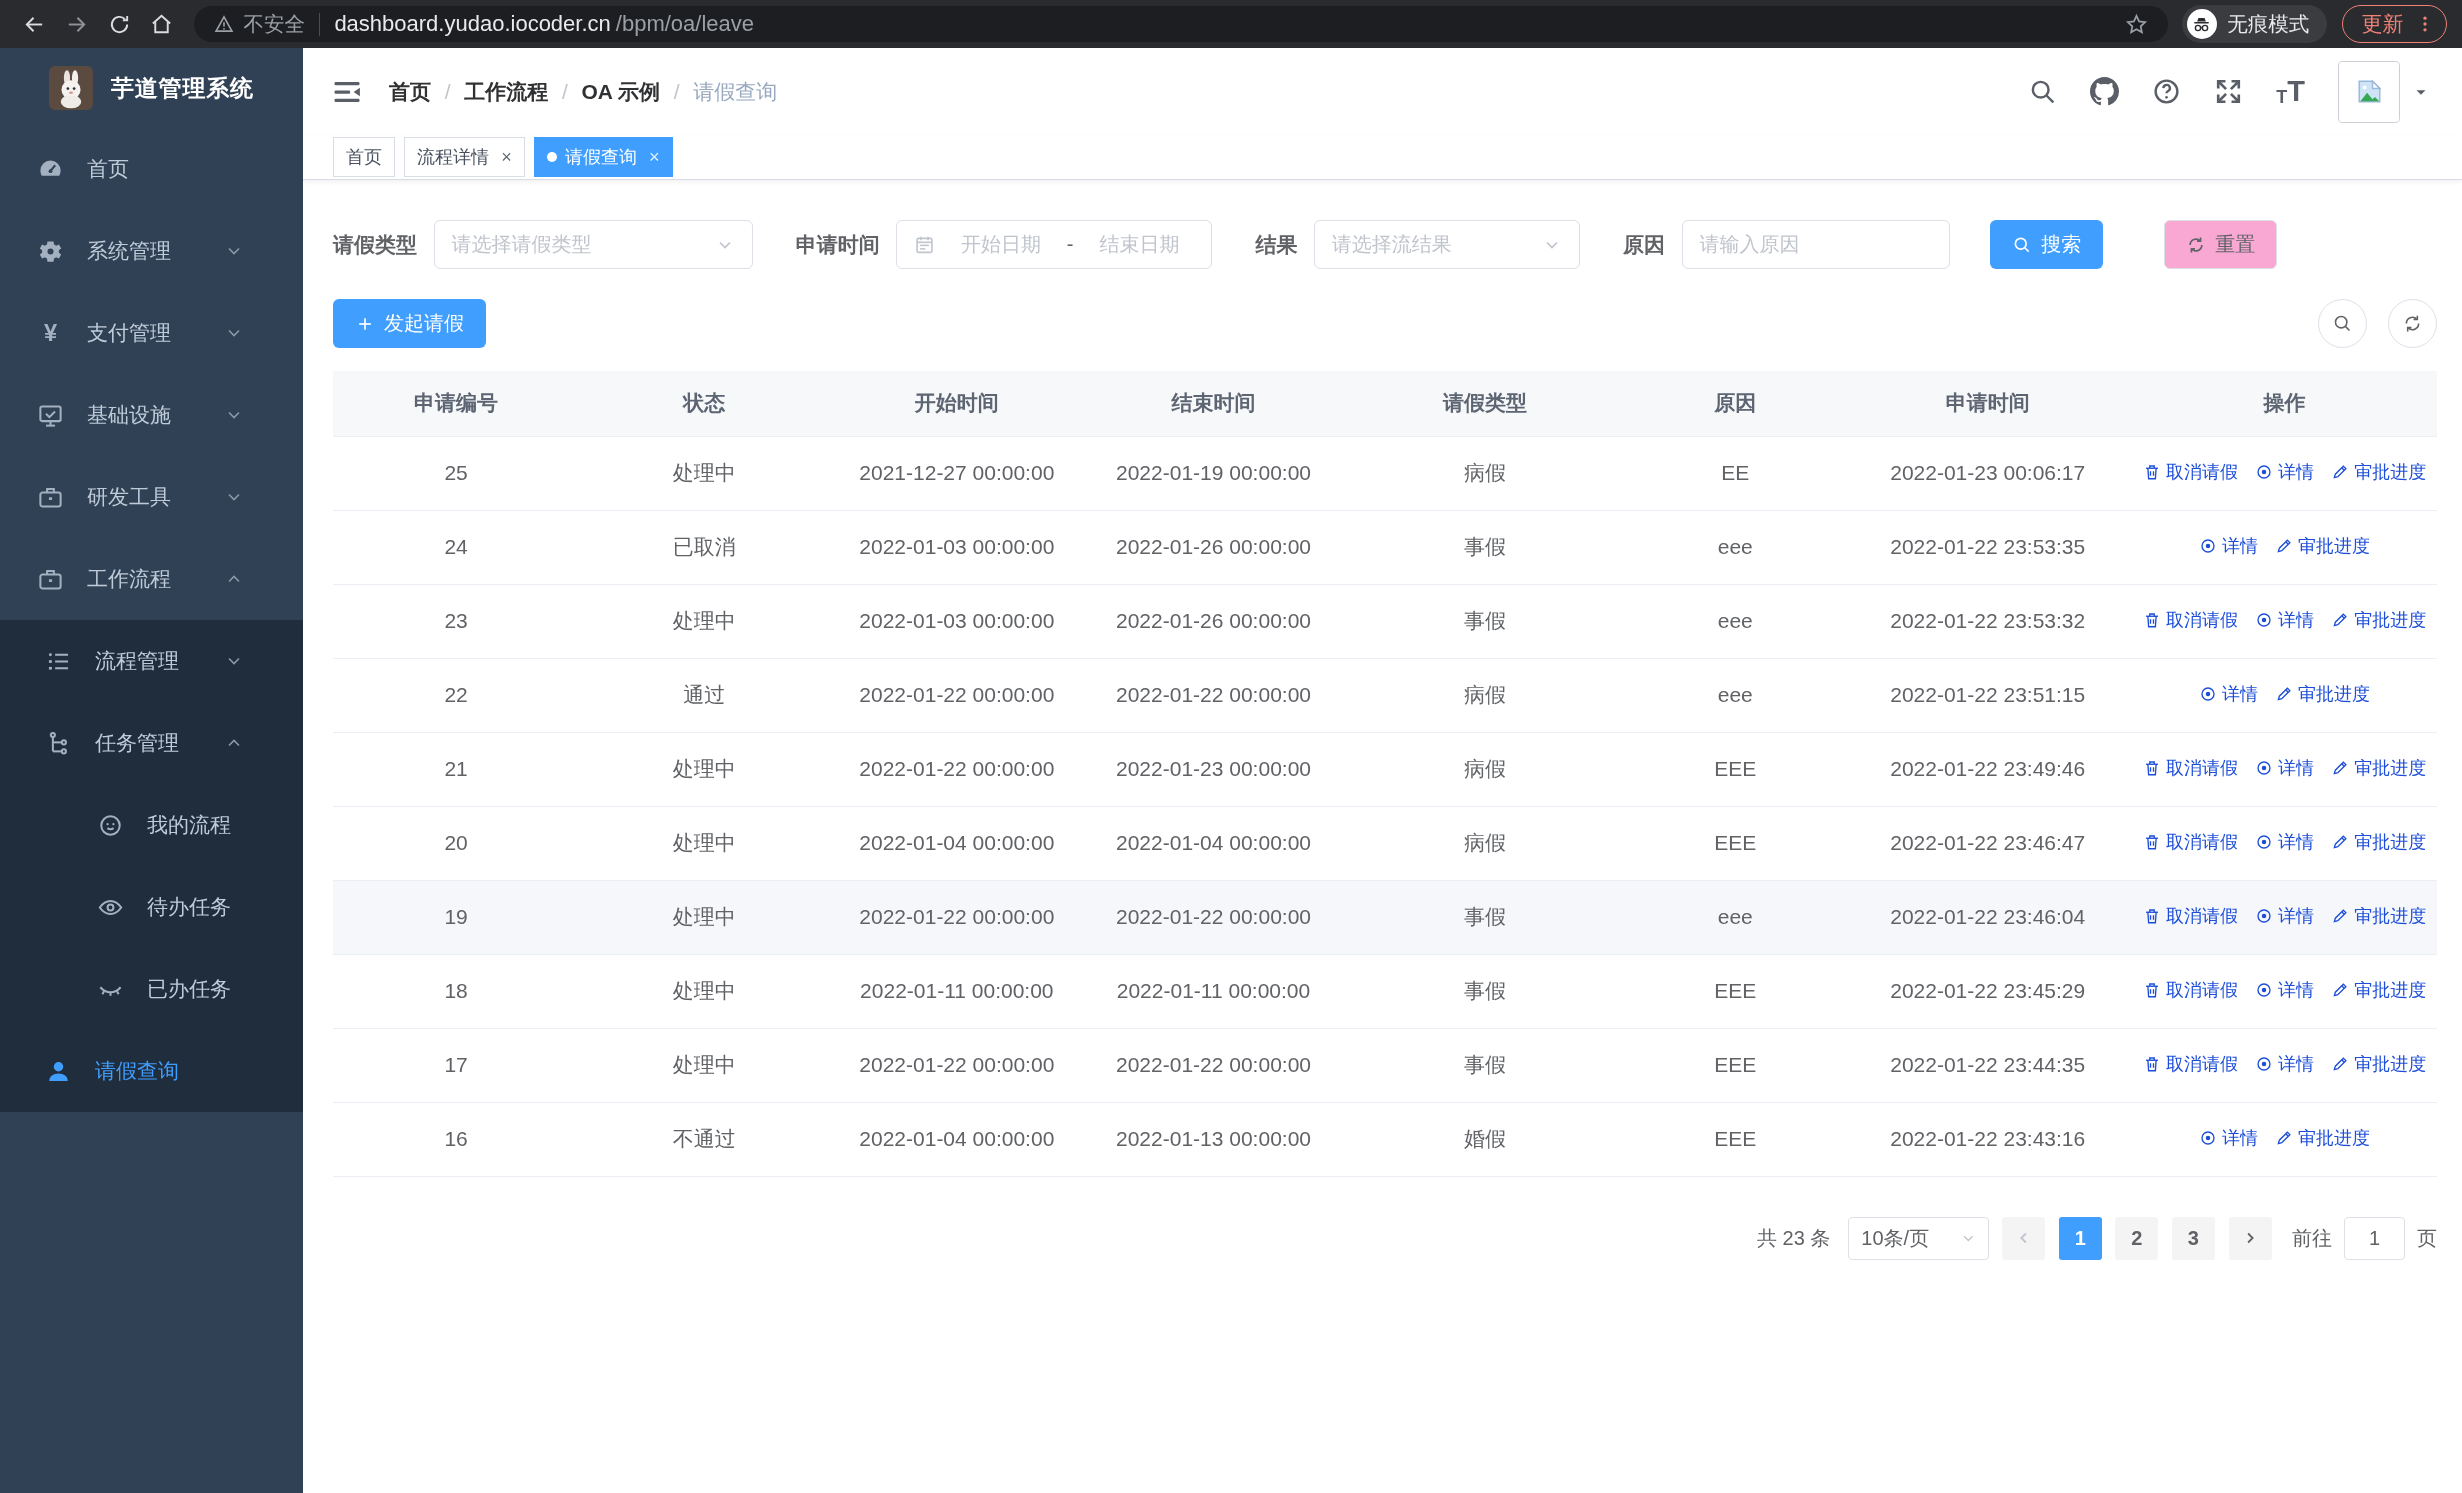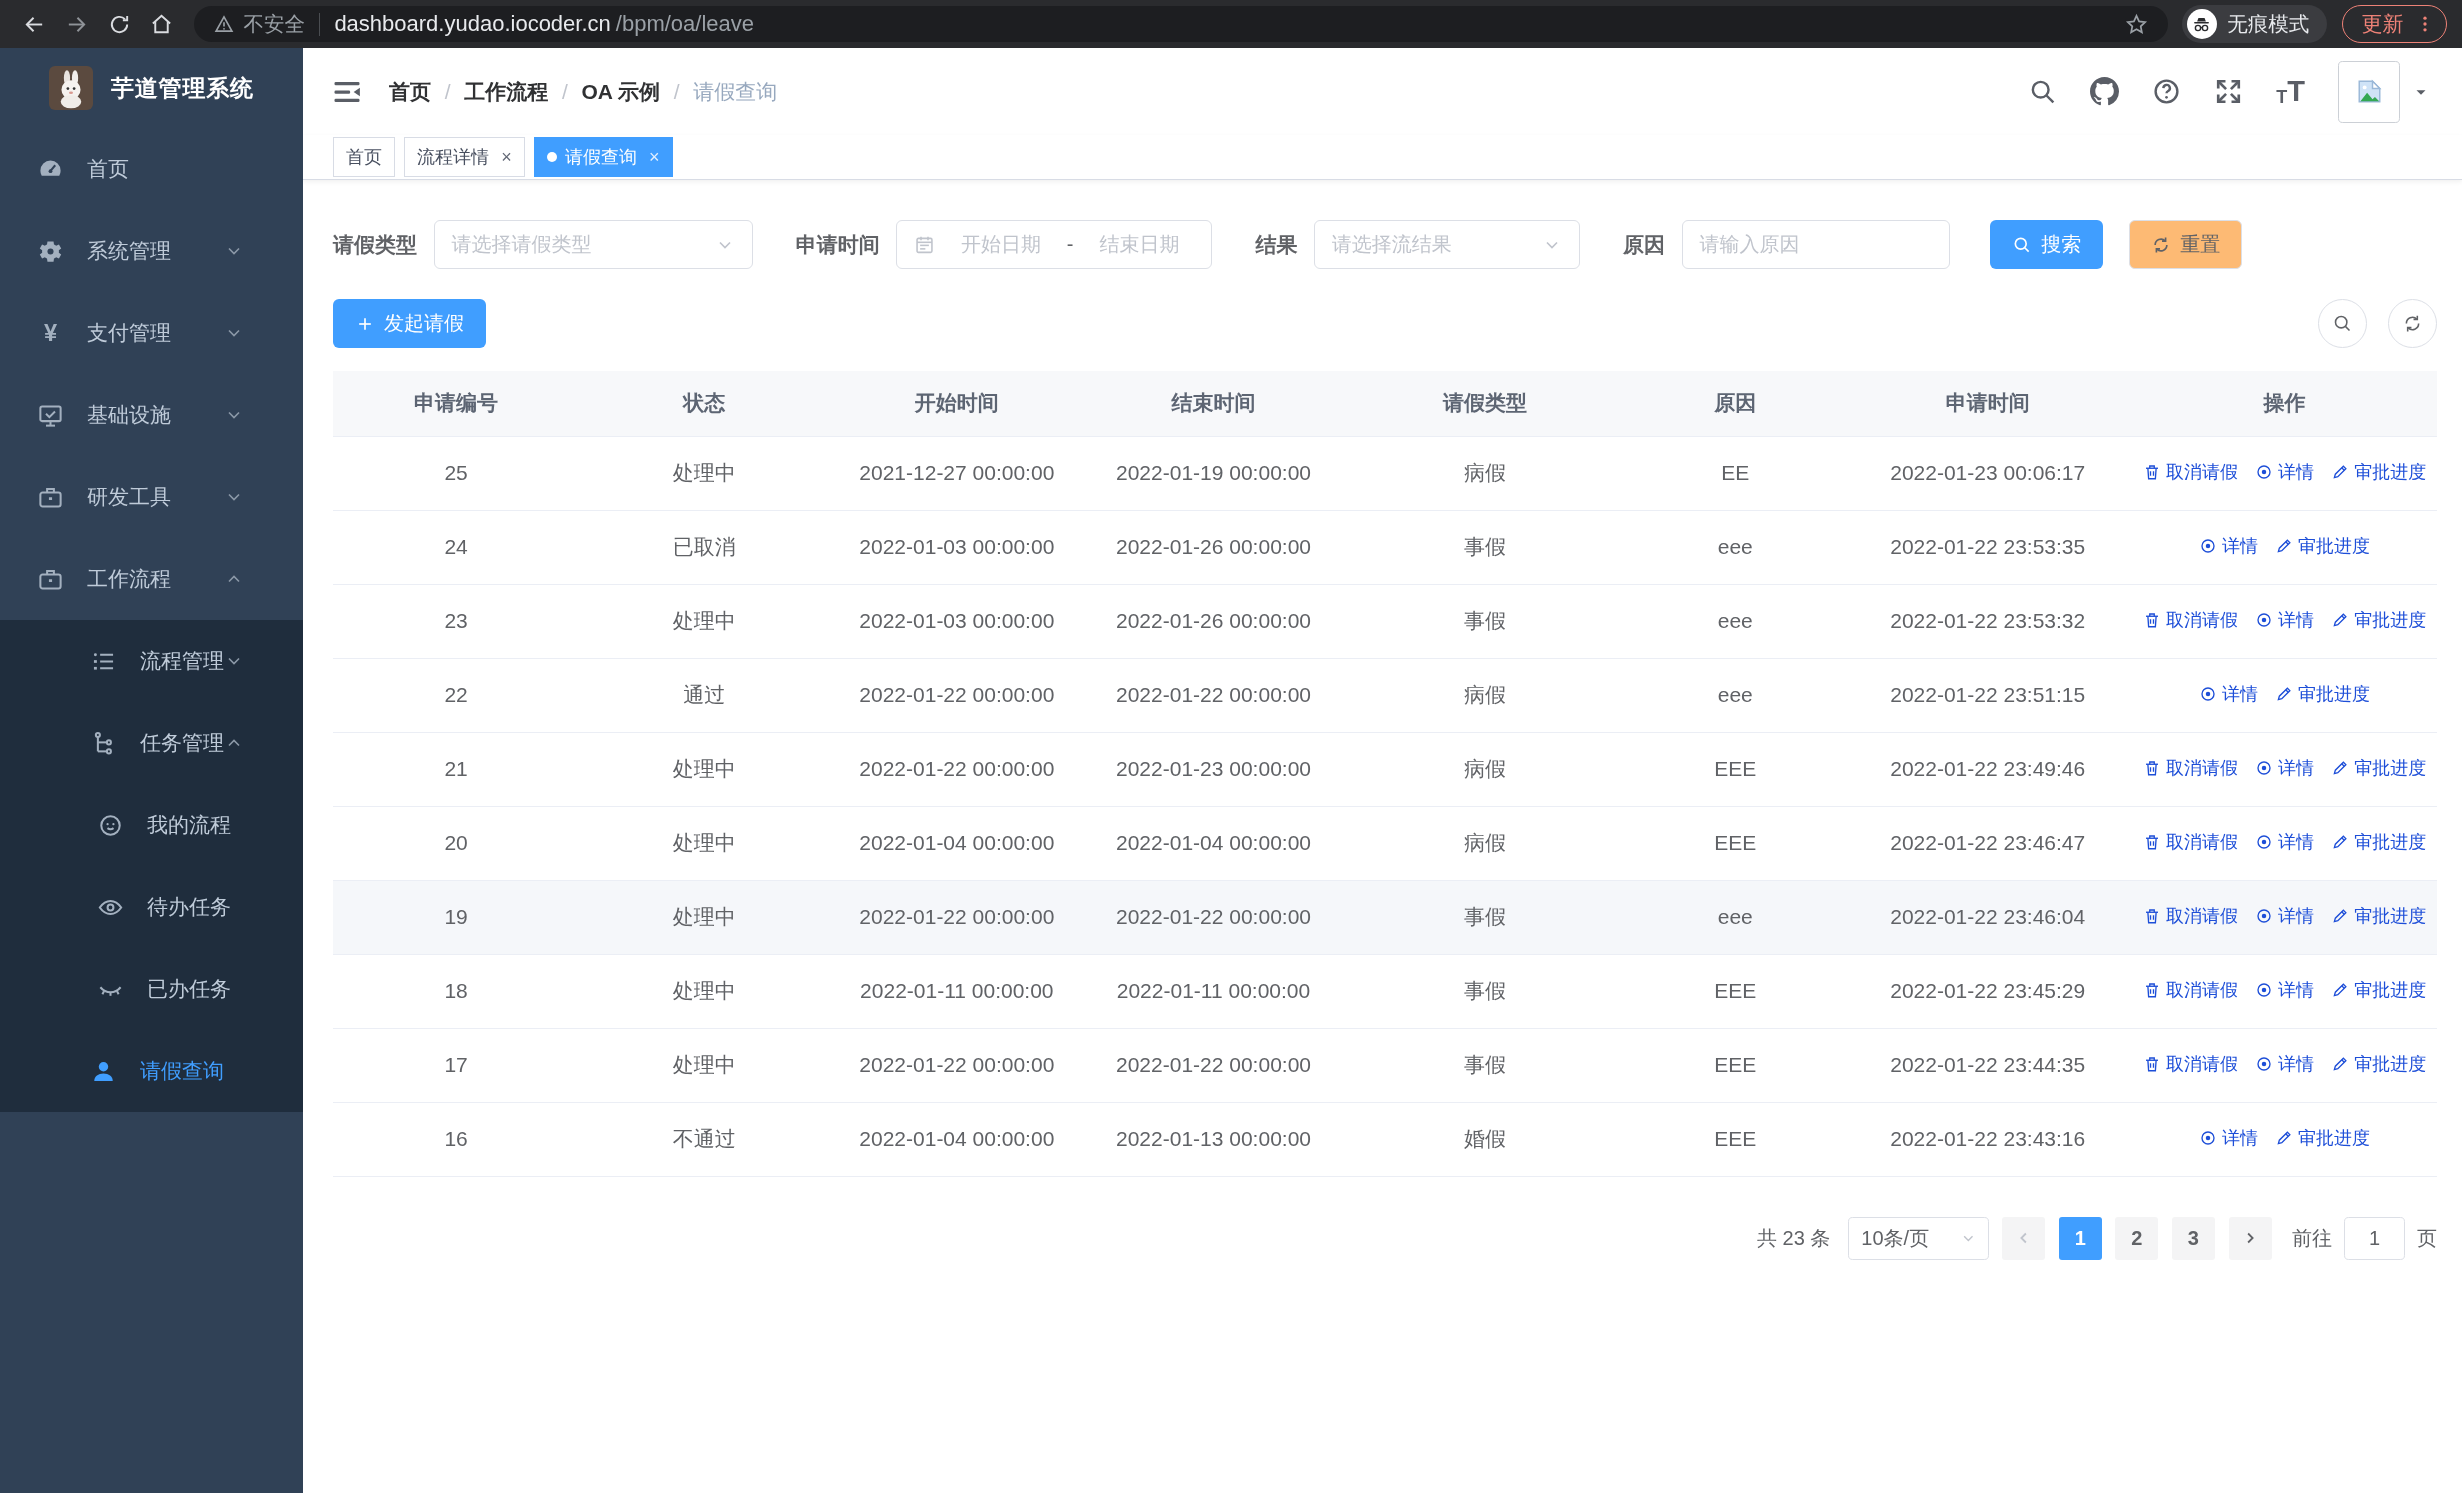--- a/index.html
+++ b/index.html
@@ -30,21 +30,21 @@
   
   .sidebar{position:absolute;top:48px;left:0;bottom:0;width:303px;background:#304156;color:#bfcbd9;z-index:4;}
   .logo-row{height:80px;display:flex;align-items:center;padding-left:49px;gap:18px;}
   .logo-img{width:44px;height:44px;border-radius:6px;overflow:hidden;flex:none;}
   .logo-img svg{width:44px;height:44px;}
   .logo-title{color:#fff;font-size:23px;font-weight:700;letter-spacing:0.8px;}
   .side-item{height:82px;display:flex;align-items:center;font-size:21px;cursor:pointer;position:relative;}
   .side-item .icon{width:27px;height:27px;margin-right:23px;color:#a3b0bf;flex:none;}
   .side-item .icon svg{width:27px;height:27px;}
   .side-item.lvl0{padding-left:37px;}
-  .side-item.lvl1{padding-left:90px;}
+  .side-item.lvl1{padding-left:45px;}
   .side-item.lvl2{padding-left:97px;}
   .side-item.sub{background:#1f2d3d;}
   .side-item .chev{position:absolute;right:33px;color:#8b98a7;}
   .side-item .chev svg{width:20px;height:20px;}
   .side-item.active{color:#409eff;}
   .side-item.active .icon{color:#409eff;}
 
   
   .main{position:absolute;top:48px;left:303px;right:0;bottom:0;background:#fff;}
   .navbar{height:87px;display:flex;align-items:center;padding:0 32px 0 29px;}
@@ -86,21 +86,21 @@
   .daterange{width:316px;gap:10.6px;}
   .daterange .icon{color:#c0c4cc;flex:none;}
   .daterange .icon svg{width:21px;height:21px;}
   .daterange .sep{color:#606266;font-size:20px;flex:none;}
   .daterange input{text-align:center;}
   .inp{width:268px;}
   .btns{display:flex;align-items:center;gap:26px;margin-left:10.6px;}
   .btn{height:49px;border-radius:6px;font-size:20px;display:inline-flex;align-items:center;gap:9px;padding:0 21px;cursor:pointer;border:1.5px solid transparent;white-space:nowrap;}
   .btn .icon svg{width:20px;height:20px;}
   .btn-primary{background:#409eff;color:#fff;}
-  .btn-plain{background:#fdba74;border-color:#dcdfe6;color:#606266;}
+  .btn-plain{background:#f9a8d4;border-color:#dcdfe6;color:#606266;margin-left:35px;}
 
   .actions-row{margin-top:30px;display:flex;align-items:center;}
   .circle-btns{margin-left:auto;display:flex;gap:21px;}
   .circle-btn{width:49px;height:49px;border:1.5px solid #dcdfe6;border-radius:50%;display:flex;align-items:center;justify-content:center;color:#606266;background:#fff;cursor:pointer;}
   .circle-btn svg{width:21px;height:21px;}
 
   table.grid{margin-top:23px;width:100%;border-collapse:collapse;table-layout:fixed;}
   .grid th{height:65px;background:#f7f8fa;font-size:21px;font-weight:700;color:#5d6573;border-bottom:0.8px solid #ebeef5;}
   .grid td{height:74px;border-bottom:0.8px solid #ebeef5;font-size:21px;color:#606266;text-align:center;overflow:hidden;white-space:nowrap;}
   .grid tr.hl td{background:#f5f7fa;}

